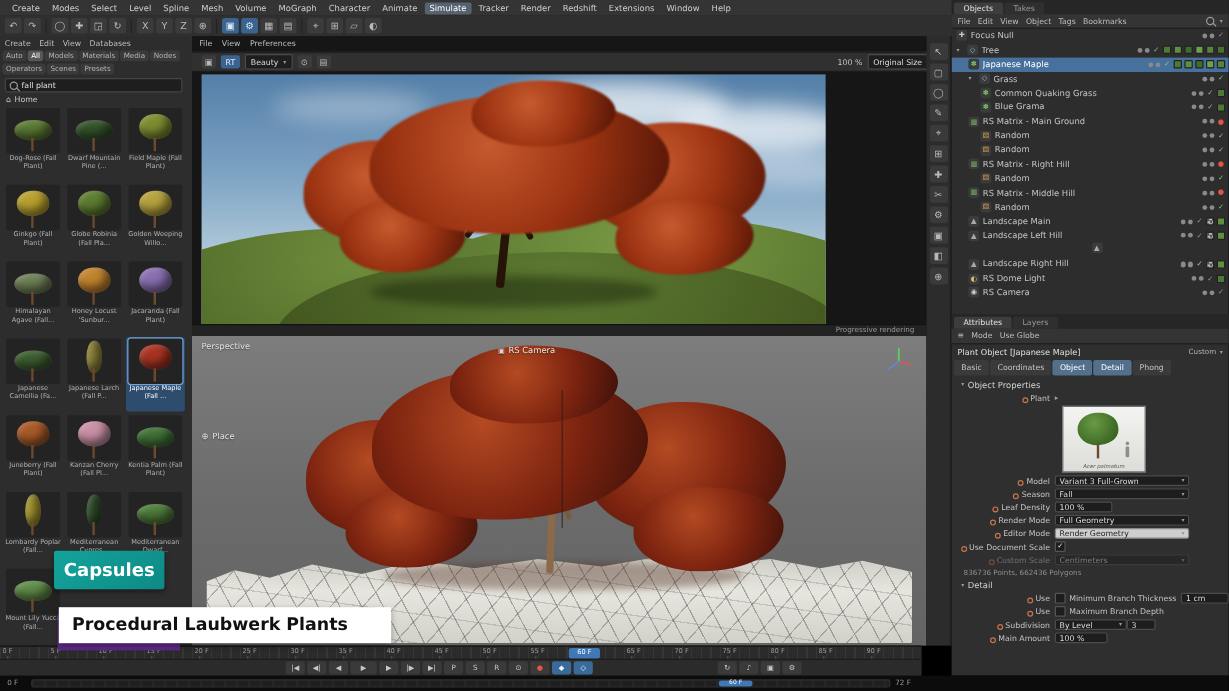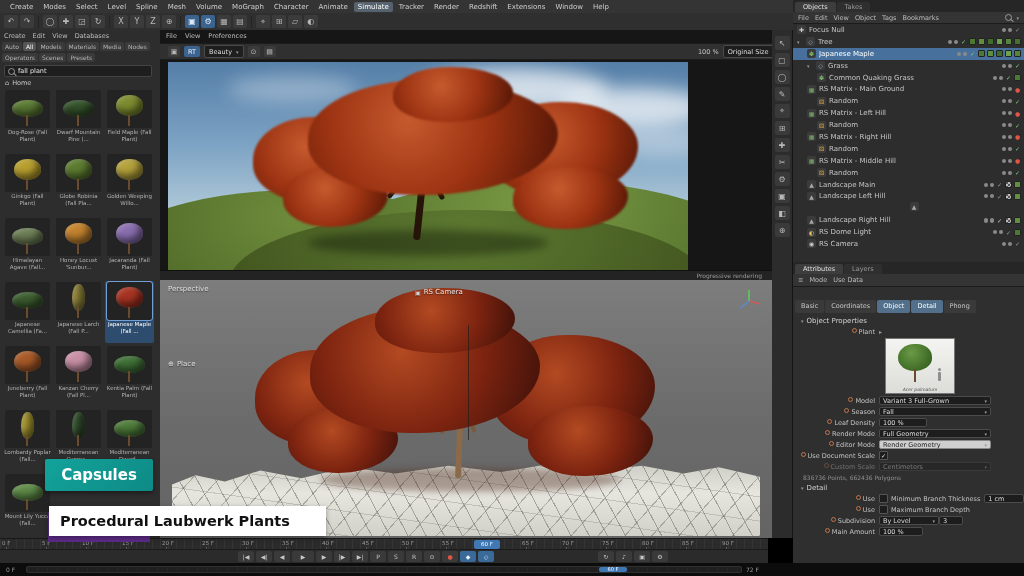--- a/index.html
+++ b/index.html
@@ -168,21 +168,21 @@
             padding:0 5px;font-size:6.8px;color:#e0e0e0;box-sizing:border-box;}
   #ap-custom{margin-left:auto;font-size:6px;color:#b5b5b5;display:flex;gap:3px;align-items:center;}
   #ap-sectabs{position:absolute;left:2px;top:38px;width:227px;height:13px;display:flex;gap:1px;}
   .sec-tab{flex:none;font-size:6.5px;color:#c5c5c5;background:#3a3a3a;border-radius:2px;
            padding:2px 6px;}
   .sec-tab.active{background:#52708c;color:#fff;}
   #attr-content{position:absolute;left:0;top:53px;width:231px;height:248px;}
   .arow{position:absolute;left:0;width:231px;height:11px;display:flex;align-items:center;box-sizing:border-box;}
   .ahdr{gap:3px;font-size:7px;color:#d2d2d2;padding-left:8px;}
   .hcaret{font-size:5px;color:#999;}
-  .alabel{width:86px;flex:none;display:flex;justify-content:flex-end;align-items:flex-start;gap:2px;
+  .alabel{width:86px;flex:none;display:flex;justify-content:flex-end;align-items:flex-end;gap:2px;
           font-size:6.5px;color:#c3c3c3;padding-right:4px;box-sizing:border-box;white-space:nowrap;}
   .adot{width:3px;height:3px;border:1px solid #c4754a;border-radius:50%;flex:none;}
   .dd{height:9px;background:#1d1d1d;border:1px solid #4b4b4b;border-radius:2px;color:#ddd;
       font-size:6.5px;display:flex;align-items:center;padding:0 3px;gap:3px;box-sizing:border-box;}
   .dd .ddval{white-space:nowrap;overflow:hidden;}
   .dd .caret{margin-left:auto;}
   .dd.light{background:#cfcfcf;color:#222;border-color:#888;}
   .disabled{opacity:.42;}
   .fld{height:9px;background:#1d1d1d;border:1px solid #4b4b4b;border-radius:2px;color:#ddd;
        font-size:6.5px;display:flex;align-items:center;padding:0 3px;box-sizing:border-box;}
@@ -223,21 +223,21 @@
   #minitl{position:absolute;left:0;top:563px;width:1024px;height:13px;background:#0c0c0c;}
   #mt-start{position:absolute;left:6px;top:3px;font-size:6px;color:#9a9a9a;}
   #mt-end{position:absolute;left:746px;top:3px;font-size:6px;color:#9a9a9a;}
   #mt-track{position:absolute;left:26px;top:3px;width:716px;height:7px;background:#1f1f1f;
             border:1px solid #303030;border-radius:2px;box-sizing:border-box;
             background-image:repeating-linear-gradient(90deg,#262626 0 1px,transparent 1px 10px);}
   #mt-handle{position:absolute;top:0;width:28px;height:5px;background:#3f78b4;border-radius:2px;
              color:#fff;font-size:5px;text-align:center;line-height:5.5px;}
 
   
-  #badge-capsules{position:absolute;left:45px;top:459px;width:108px;height:32px;z-index:50;
+  #badge-capsules{position:absolute;left:45px;top:459px;width:92px;height:32px;z-index:50;
                   display:flex;align-items:center;justify-content:center;color:#fff;font-weight:bold;
                   font-size:15px;border-radius:2px;box-shadow:0 2px 4px rgba(0,0,0,.4);}
   #badge-underline{position:absolute;left:48px;top:512px;width:102px;height:30px;z-index:49;}
   #badge-title{position:absolute;left:49px;top:506px;width:277px;height:30px;background:#fff;z-index:50;
                display:flex;align-items:center;padding-left:11px;box-sizing:border-box;color:#111;
                font-weight:bold;font-size:14.5px;box-shadow:0 2px 5px rgba(0,0,0,.35);}
 </style>
 </head>
 <body>
 
@@ -613,45 +613,46 @@
         <div class="om-row" style="padding-left: 24px;">
           <div class="om-icon" style="color: rgb(124, 195, 108);">✽</div>
           <div class="om-label">Common Quaking Grass</div>
           <div class="om-right">
             <div class="om-dot"></div>
             <div class="om-dot"></div>
             <div class="om-state green">✓</div>
             <div class="om-chip" style="background: rgb(76, 122, 52);"></div>
           </div>
         </div>
+        <div class="om-row" style="padding-left: 24px;">
+          <div class="om-icon" style="color: rgb(124, 195, 108);">✽</div>
+          <div class="om-label">Blue Grama</div>
+          <div class="om-right">
+            <div class="om-dot"></div>
+            <div class="om-dot"></div>
+            <div class="om-state green">✓</div>
+            <div class="om-chip" style="background: rgb(76, 122, 52);"></div>
+          </div>
+        </div>
         <div class="om-row" style="padding-left: 14px;">
           <div class="om-icon" style="color: rgb(121, 176, 107);">▦</div>
           <div class="om-label">RS Matrix - Main Ground</div>
           <div class="om-right">
             <div class="om-dot"></div>
             <div class="om-dot"></div>
             <div class="om-state red">●</div>
           </div>
         </div>
         <div class="om-row" style="padding-left: 24px;">
           <div class="om-icon" style="color: rgb(216, 160, 74);">⚄</div>
           <div class="om-label">Random</div>
           <div class="om-right">
             <div class="om-dot"></div>
             <div class="om-dot"></div>
             <div class="om-state green">✓</div>
-          </div>
-        </div>
-        <div class="om-row" style="padding-left: 14px;">
-          <div class="om-icon" style="color: rgb(121, 176, 107);">▦</div>
-          <div class="om-label">RS Matrix - Left Hill</div>
-          <div class="om-right">
-            <div class="om-dot"></div>
-            <div class="om-dot"></div>
-            <div class="om-state red">●</div>
           </div>
         </div>
         <div class="om-row" style="padding-left: 24px;">
           <div class="om-icon" style="color: rgb(216, 160, 74);">⚄</div>
           <div class="om-label">Random</div>
           <div class="om-right">
             <div class="om-dot"></div>
             <div class="om-dot"></div>
             <div class="om-state green">✓</div>
           </div>
@@ -759,21 +760,28 @@
   </div>
 
   <div id="attrpanel">
     <div id="ap-tabs">
         <div class="om-tab active">Attributes</div>
         <div class="om-tab">Layers</div>
       </div>
     <div id="ap-mode">
       <span>≡</span>
       <span>Mode</span>
-      <span>Use Data</span>
+      <span>Use Globe</span>
+    </div>
+    <div id="ap-title">
+      <span>Plant Object [Japanese Maple]</span>
+      <span id="ap-custom">
+        <span>Custom</span>
+        <span class="caret">▾</span>
+      </span>
     </div>
     <div id="ap-sectabs">
         <div class="sec-tab">Basic</div>
         <div class="sec-tab">Coordinates</div>
         <div class="sec-tab active">Object</div>
         <div class="sec-tab active">Detail</div>
         <div class="sec-tab">Phong</div>
       </div>
     <div id="attr-content">
         <div class="arow ahdr" style="top: 0px;">

